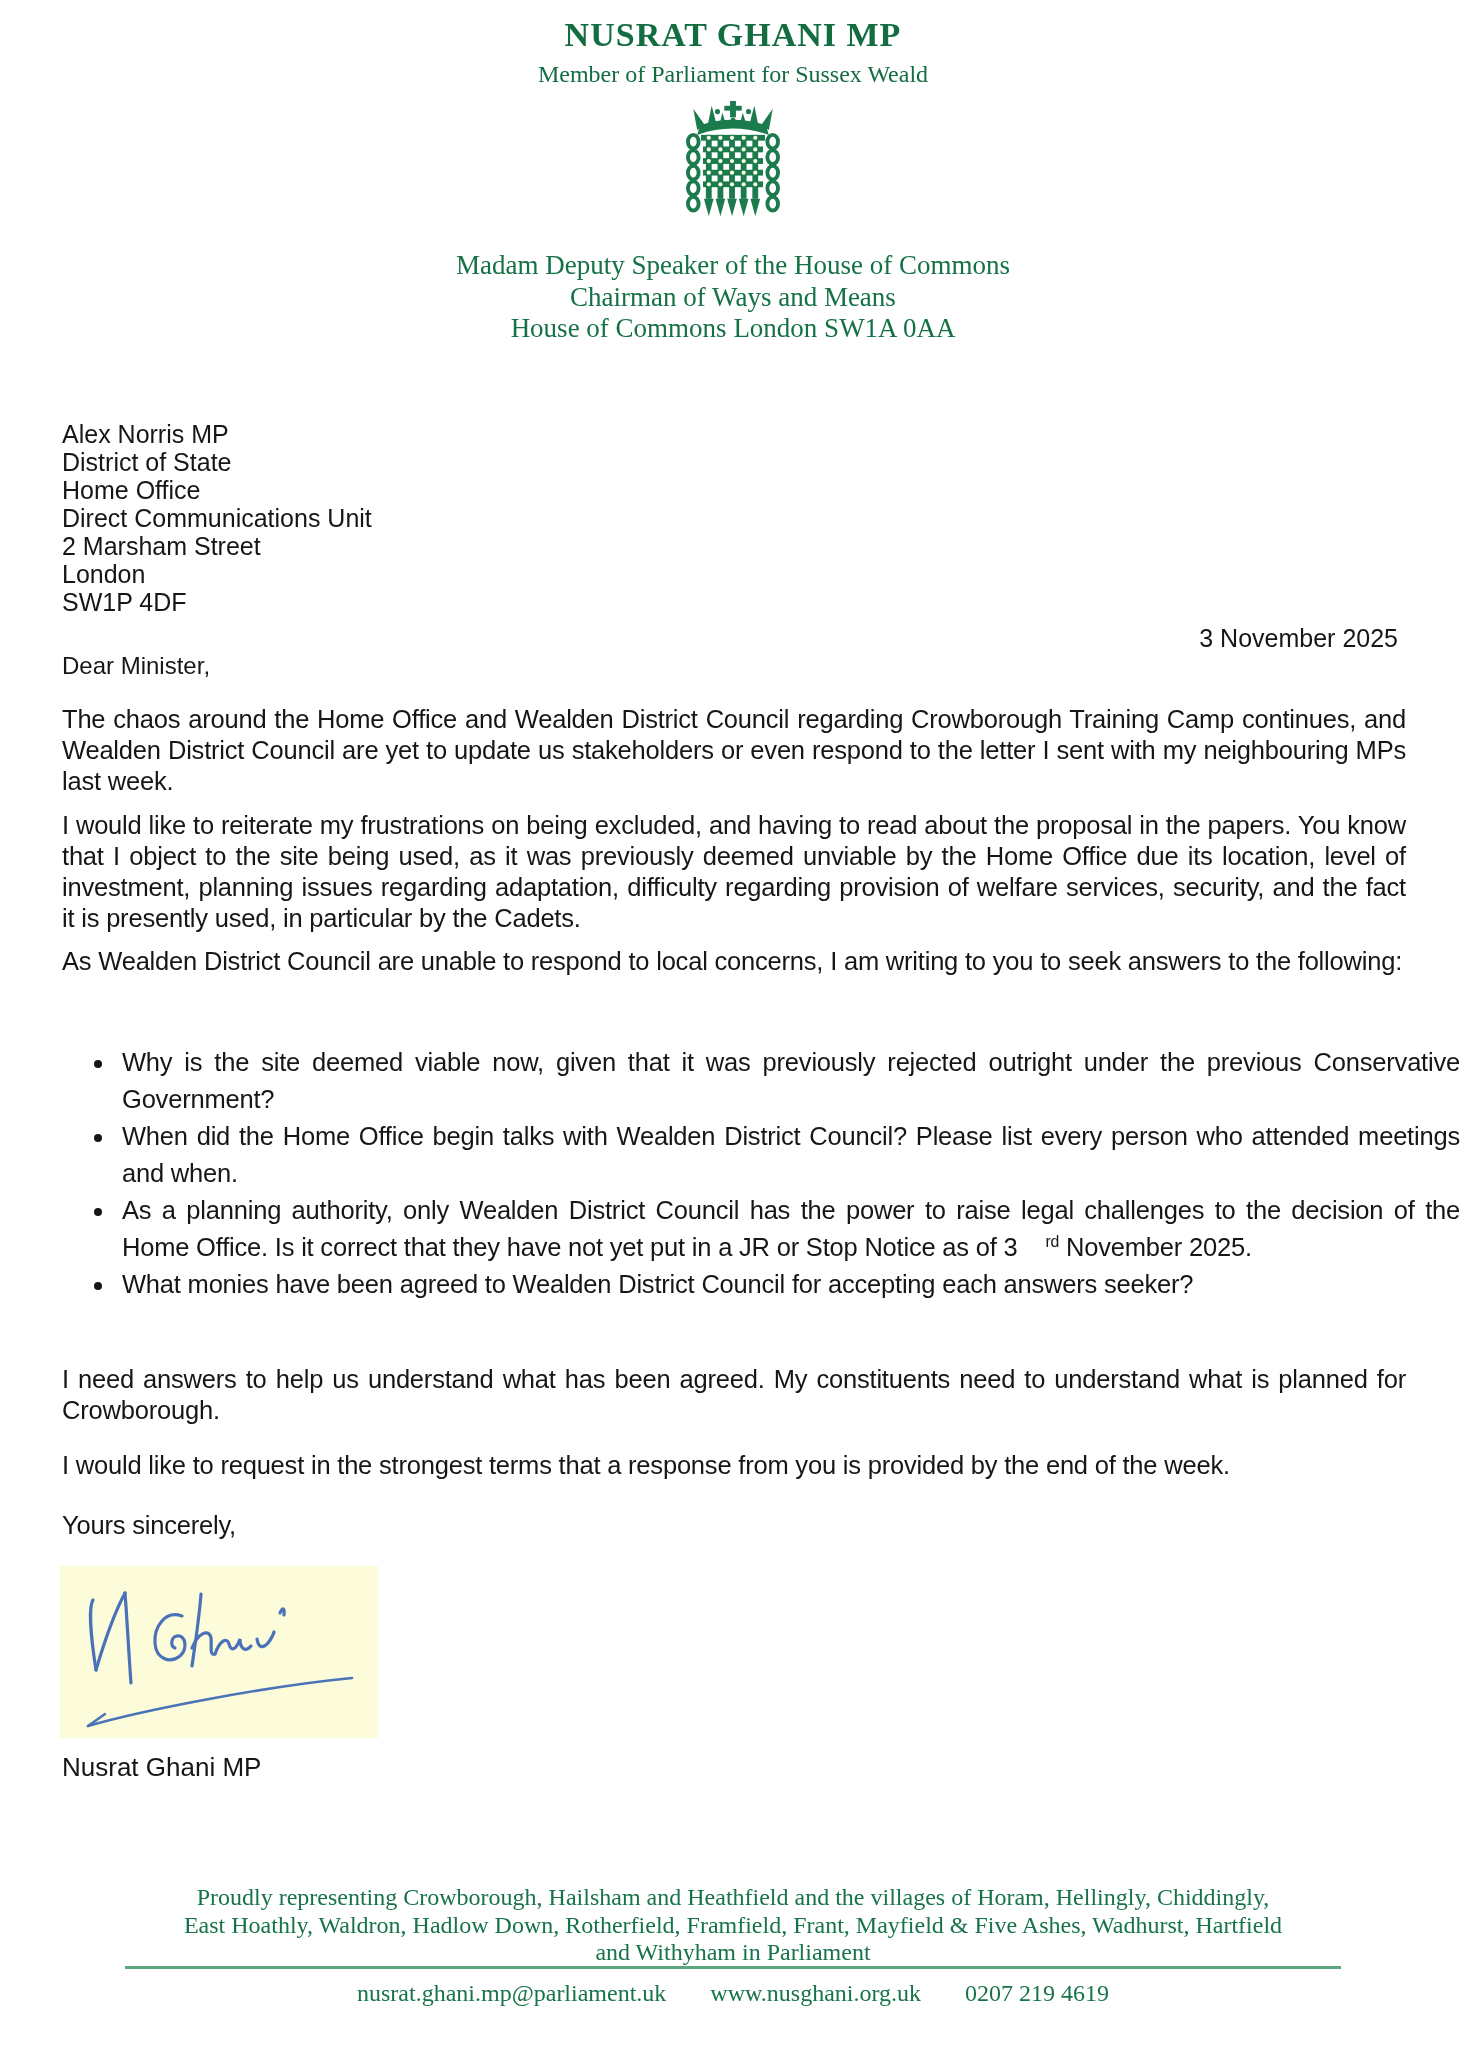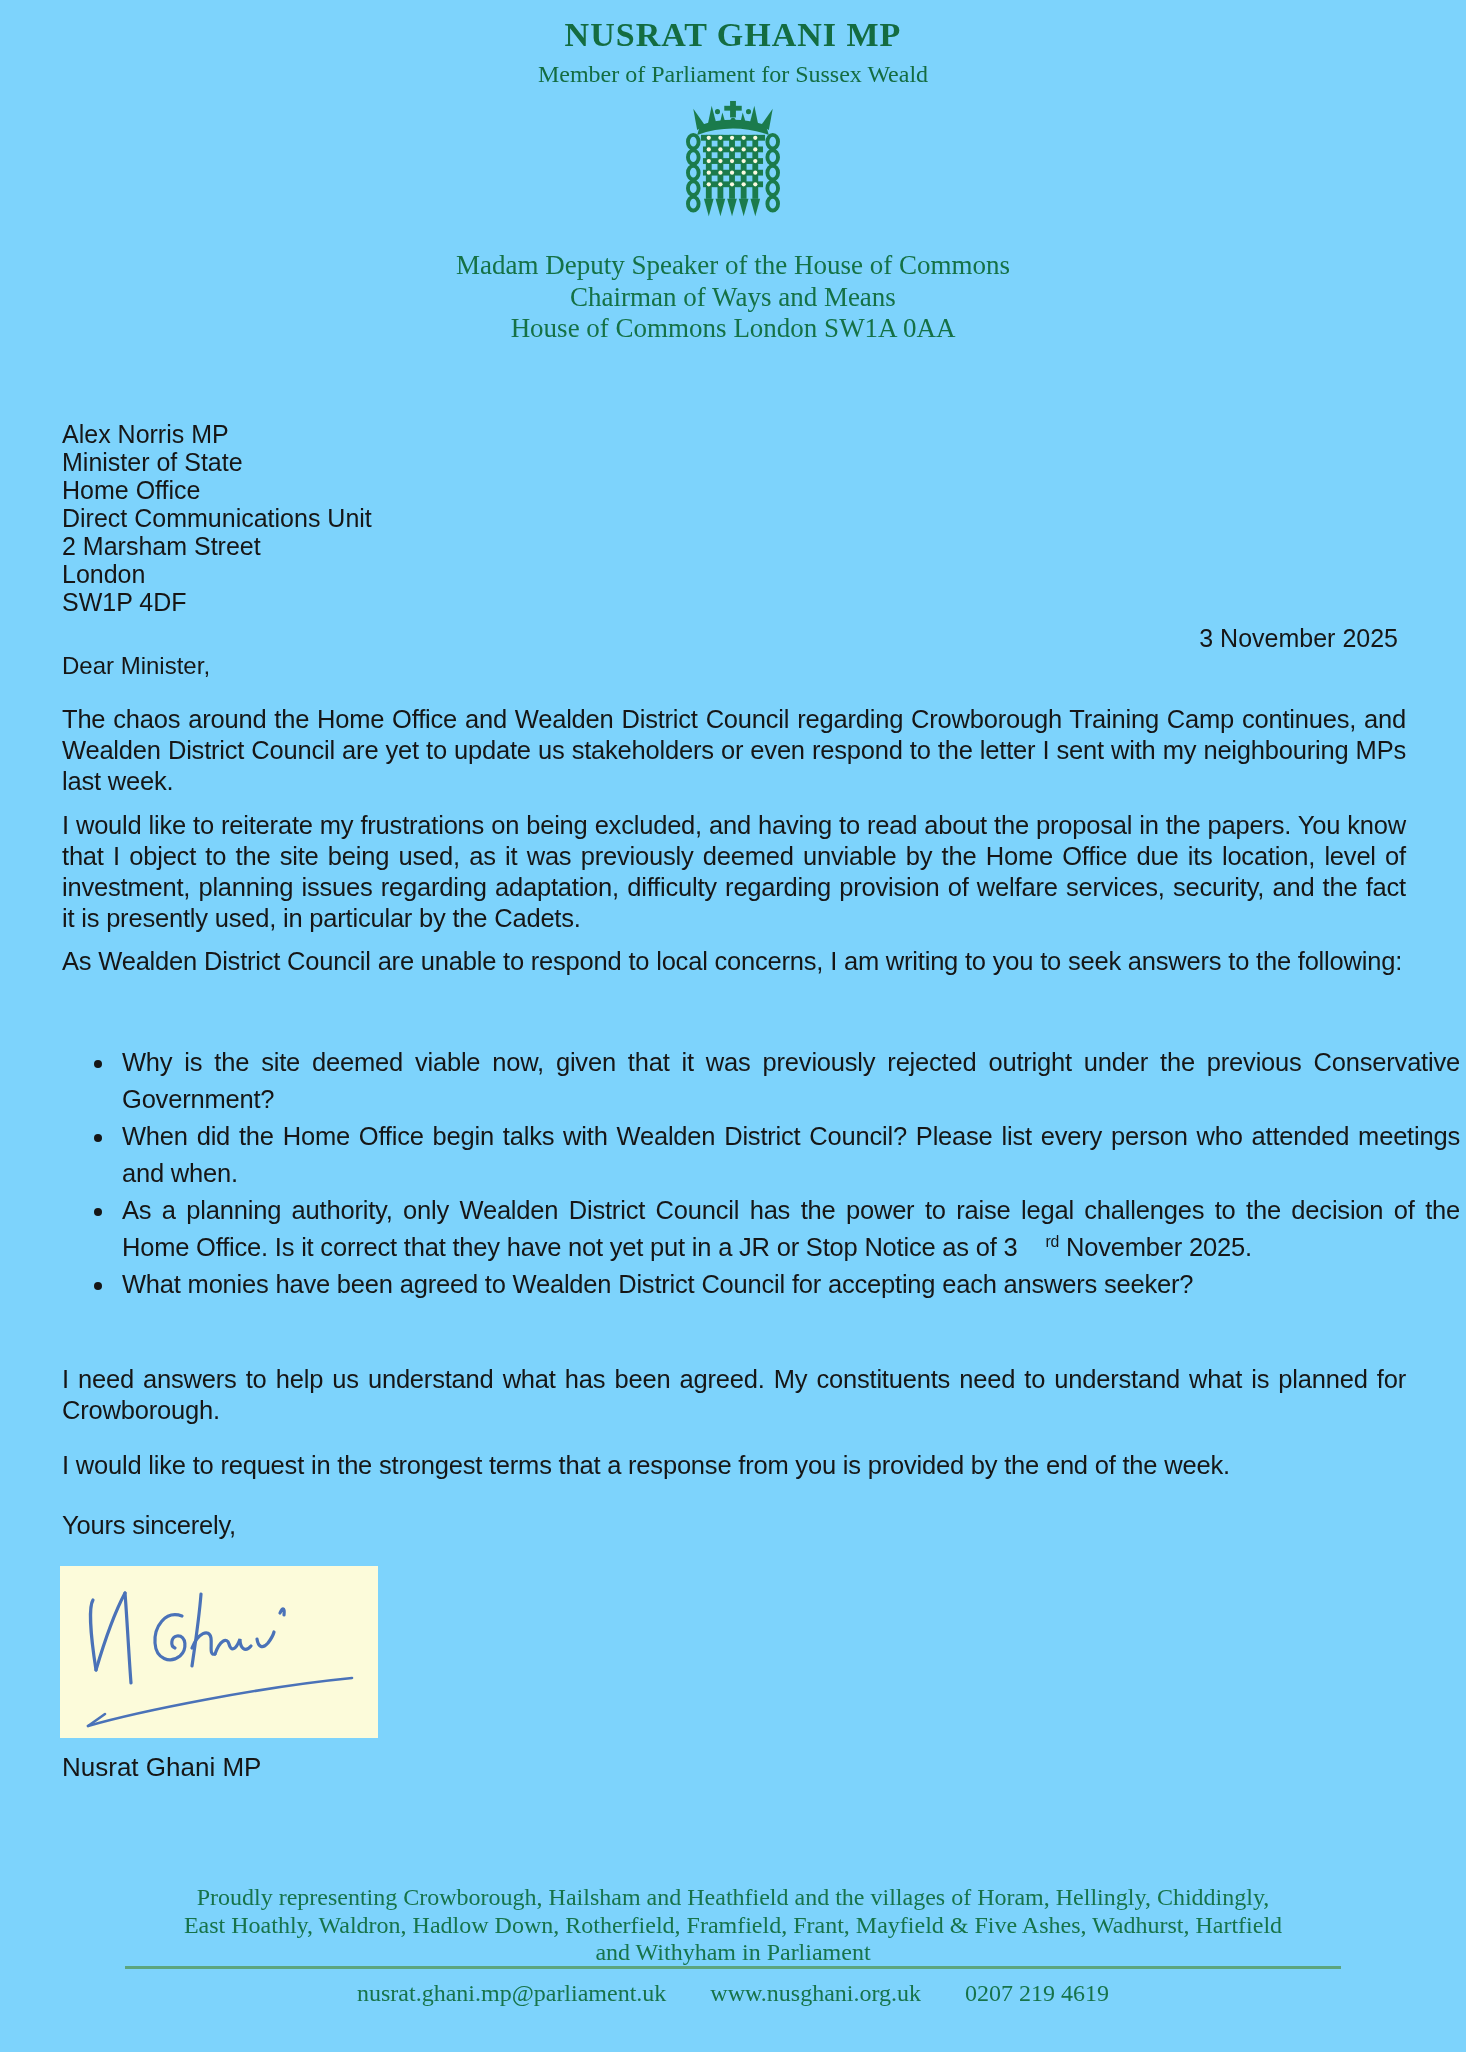--- a/index.html
+++ b/index.html
@@ -1,21 +1,21 @@
 <!DOCTYPE html>
 <html><head>
 <meta charset="utf-8">
 <style>
   html, body { margin: 0; padding: 0; background: #888; }
   .letter {
     position: relative;
     width: 1466px;
     height: 2052px;
     margin: 0 auto;
-    background: #7dd3fc;
+    background: #ffffff;
     font-family: "Liberation Sans", sans-serif;
     color: #161616;
     overflow: hidden;
   }
   
   .letterhead { position: absolute; top: 16px; left: 0; right: 0; text-align: center; }
   .mp-name {
     font-family: "Liberation Serif", serif;
     font-size: 34px; font-weight: bold; letter-spacing: 1px;
     color: #146C41; margin: 0;
@@ -174,21 +174,21 @@
 
     <div class="role-block">
       <div>Madam Deputy Speaker of the House of Commons</div>
       <div>Chairman of Ways and Means</div>
       <div>House of Commons London SW1A 0AA</div>
     </div>
   </div>
 
   <div class="recipient">
     <div>Alex Norris MP</div>
-    <div>Minister of State</div>
+    <div>District of State</div>
     <div>Home Office</div>
     <div>Direct Communications Unit</div>
     <div>2 Marsham Street</div>
     <div>London</div>
     <div>SW1P 4DF</div>
   </div>
 
   <div class="date-line">3 November 2025</div>
 
   <div class="salutation">Dear Minister,</div>

